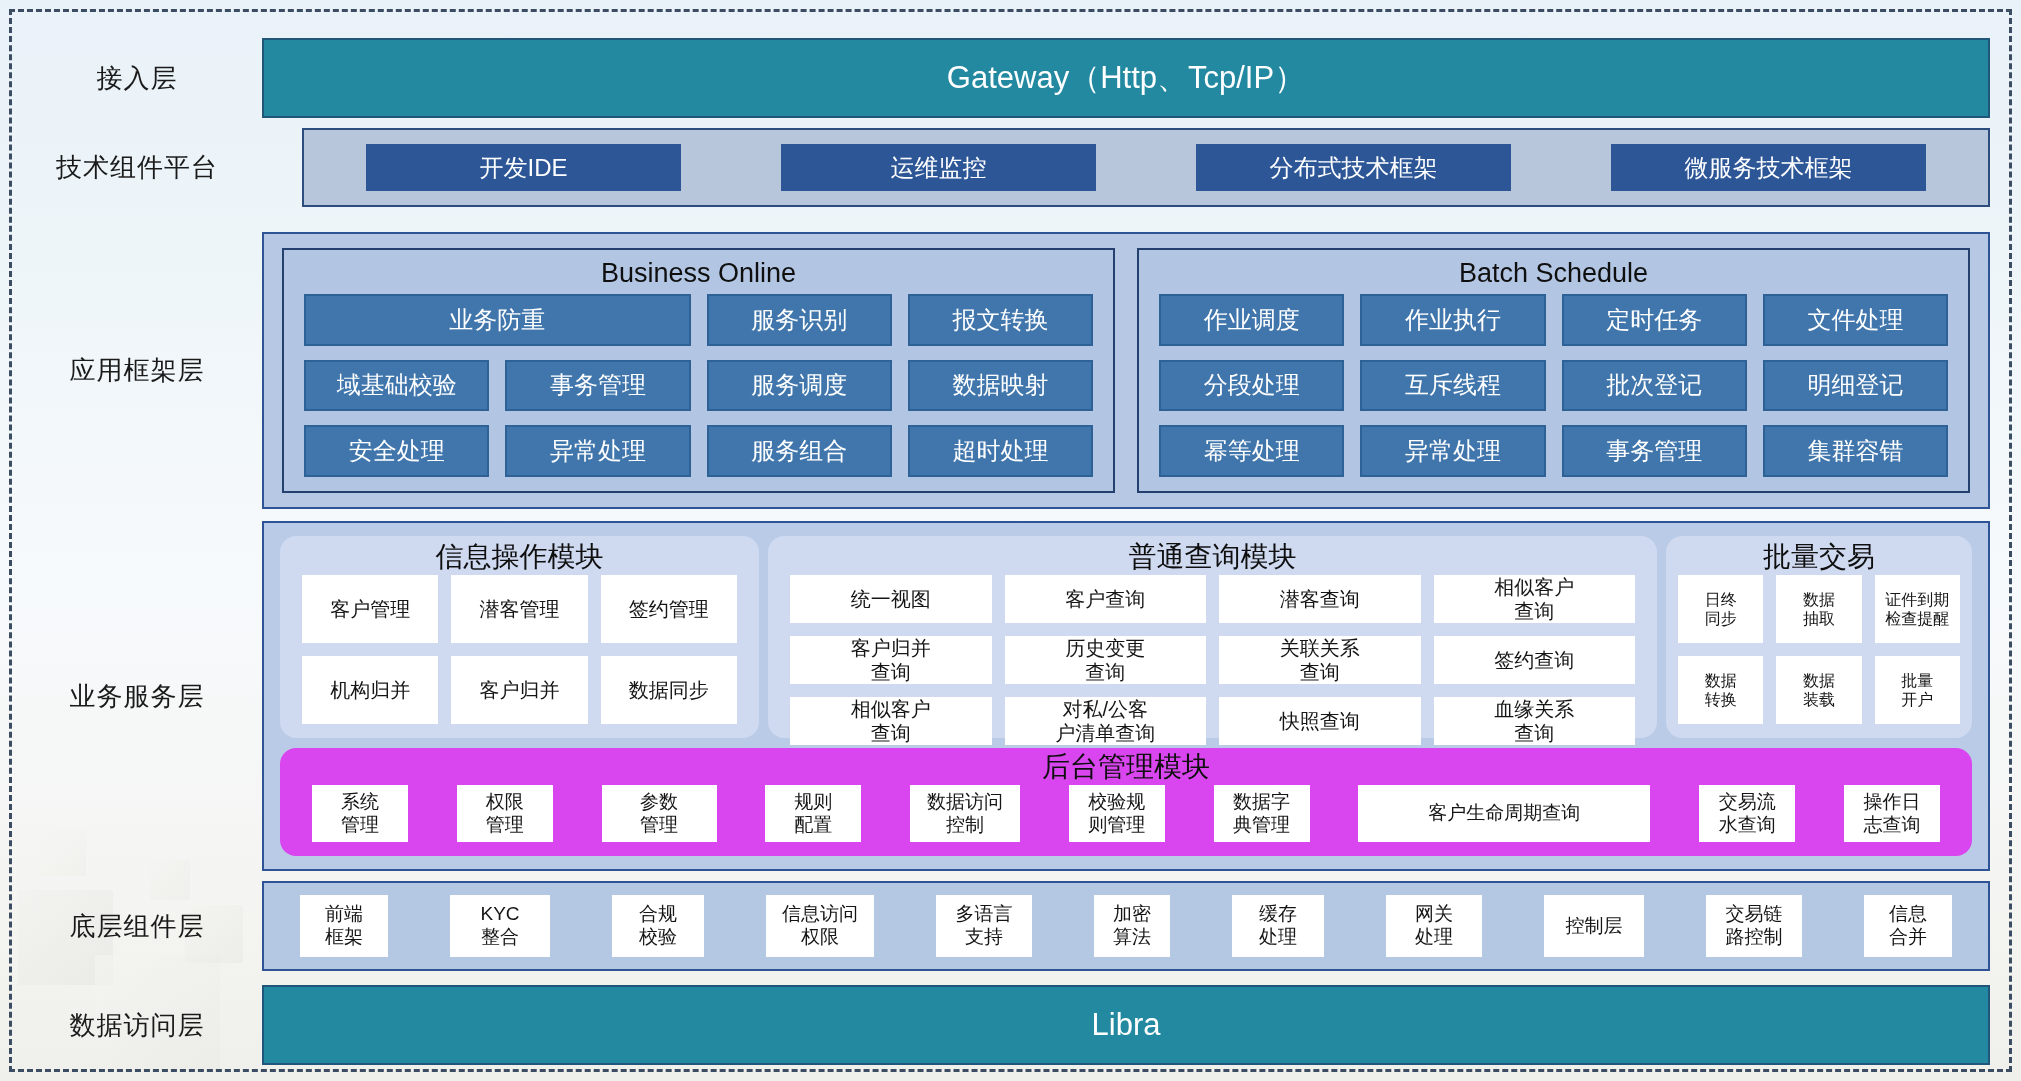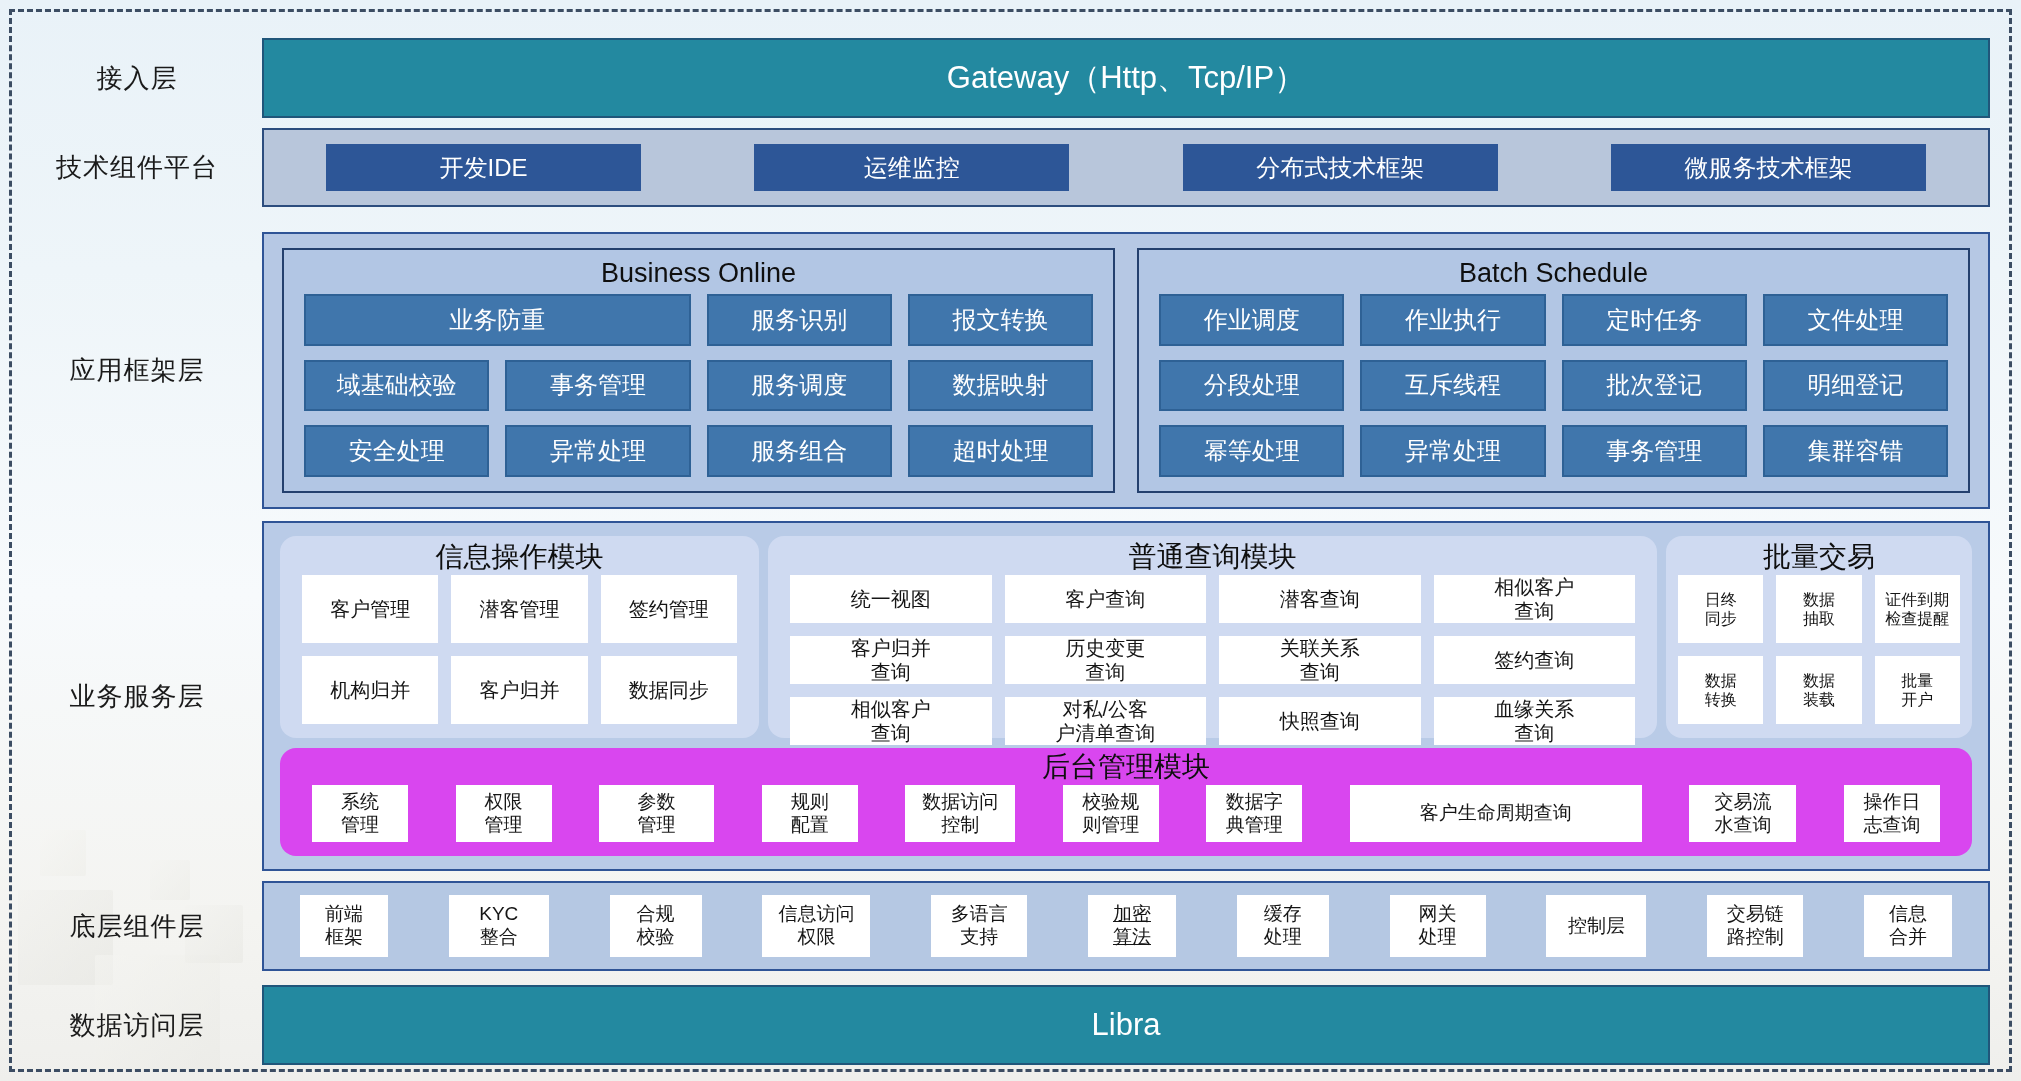--- a/index.html
+++ b/index.html
@@ -8,21 +8,21 @@
     font-family:"Liberation Sans","DejaVu Sans",sans-serif;color:#1a1a1a;
     background:linear-gradient(180deg,#e9f2f8 0%,#eef5f9 25%,#f7fafc 55%,#f4f4f1 85%,#efefec 100%);
   }
   .cube{position:absolute;opacity:.55;border-radius:2px;}
   .frame{position:absolute;inset:9px;border:3px dashed #3c4d63;pointer-events:none;z-index:5;}
   .layer{position:absolute;left:12px;right:12px;display:flex;z-index:2;}
   .layer-label{width:250px;flex:0 0 250px;display:flex;align-items:center;justify-content:center;
     font-size:26px;letter-spacing:1px;}
   .layer-body{flex:1;margin-right:19px;height:100%;}
   #row-access{top:38px;height:80px;}
-  #row-tech{top:128px;height:79px;}
+  #row-tech{top:128px;height:79px;gap:40px;}
   #row-appfw{top:232px;height:277px;}
   #row-bizsvc{top:521px;height:350px;}
   #row-base{top:881px;height:90px;}
   #row-data{top:985px;height:80px;}
 
   .teal-bar{height:100%;background:#2389a0;border:2px solid #20567a;box-sizing:border-box;
     display:flex;align-items:center;justify-content:center;color:#fff;font-size:31px;}
 
   .tech-box{height:100%;background:#b8c6db;border:2px solid #2c4d7e;box-sizing:border-box;
     display:flex;align-items:center;justify-content:space-between;padding:0 62px;}
@@ -209,21 +209,21 @@
 管理</div>
               <div class="white-btn" style="width: 96px;">规则
 配置</div>
               <div class="white-btn" style="width: 110px;">数据访问
 控制</div>
               <div class="white-btn" style="width: 96px;">校验规
 则管理</div>
               <div class="white-btn" style="width: 96px;">数据字
 典管理</div>
               <div class="white-btn" style="width: 292px;">客户生命周期查询</div>
-              <div class="white-btn" style="width: 107px;">交易流
+              <div class="white-btn" style="width: 96px;">交易流
 水查询</div>
               <div class="white-btn" style="width: 96px;">操作日
 志查询</div>
             </div>
         </div>
       </div>
     </div>
   </div>
 
   <div class="layer" id="row-base">
@@ -233,21 +233,21 @@
           <div class="white-btn" style="width: 88px;">前端
 框架</div>
           <div class="white-btn" style="width: 100px;">KYC
 整合</div>
           <div class="white-btn" style="width: 92px;">合规
 校验</div>
           <div class="white-btn" style="width: 108px;">信息访问
 权限</div>
           <div class="white-btn" style="width: 96px;">多语言
 支持</div>
-          <div class="white-btn" style="width: 88px; text-decoration: underline;">加密
+          <div class="white-btn" style="width: 76px;">加密
 算法</div>
           <div class="white-btn" style="width: 92px;">缓存
 处理</div>
           <div class="white-btn" style="width: 96px;">网关
 处理</div>
           <div class="white-btn" style="width: 100px;">控制层</div>
           <div class="white-btn" style="width: 96px;">交易链
 路控制</div>
           <div class="white-btn" style="width: 88px;">信息
 合并</div>

